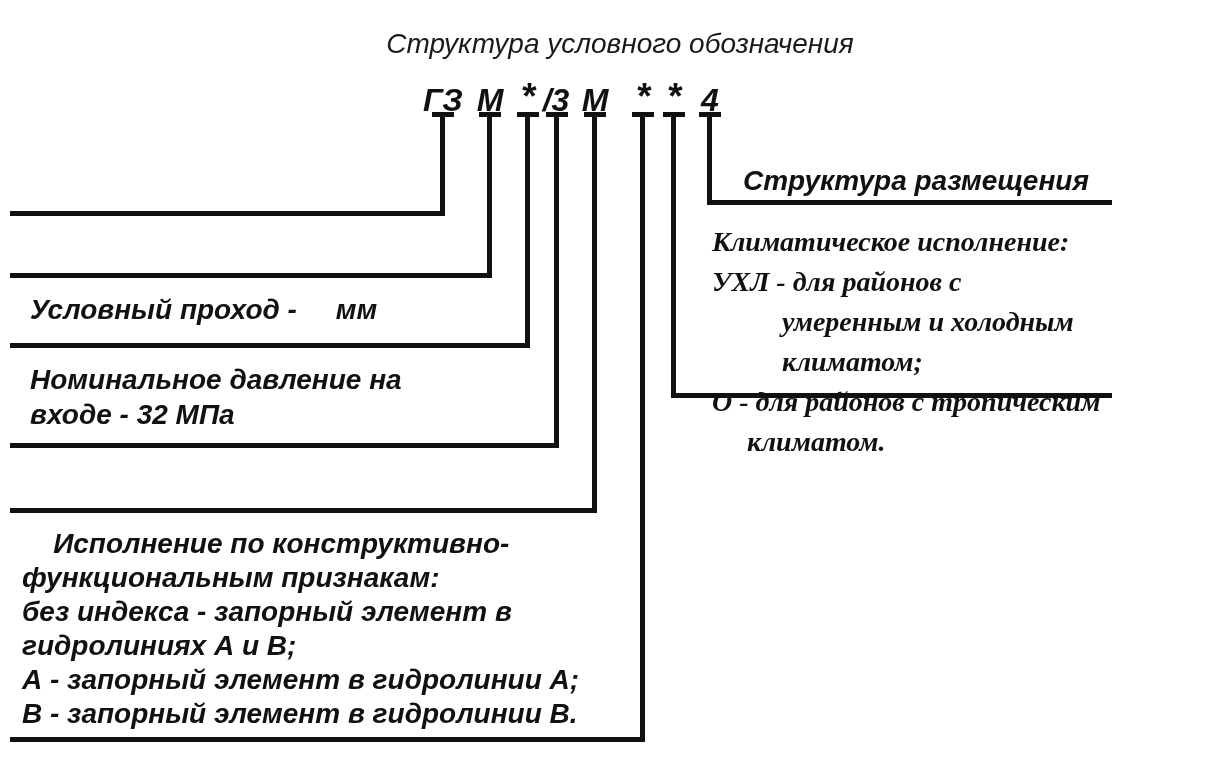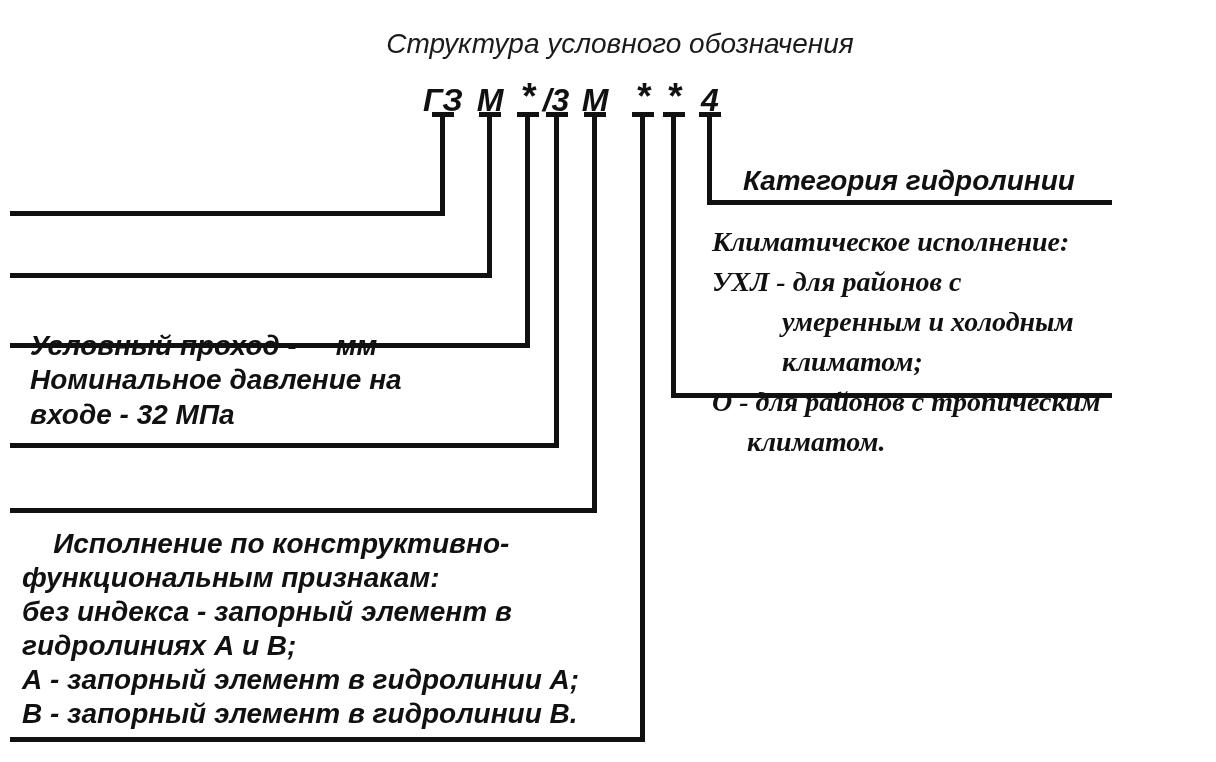--- a/index.html
+++ b/index.html
@@ -97,31 +97,31 @@
   <div class="uline" style="left:10px;top:211px;width:435px;"></div>
   <div class="uline" style="left:10px;top:273px;width:482px;"></div>
   <div class="uline" style="left:10px;top:343px;width:520px;"></div>
   <div class="uline" style="left:10px;top:443px;width:549px;"></div>
   <div class="uline" style="left:10px;top:508px;width:587px;"></div>
   <div class="uline" style="left:10px;top:737px;width:635px;"></div>
 
   <div class="uline" style="left:707px;top:200px;width:493px;"></div>
   <div class="uline" style="left:671px;top:393px;width:529px;"></div>
 
-  <div class="lbl" style="left:30px;top:292px;margin-top:36px;">Условный проход -     мм</div>
+  <div class="lbl" style="left:30px;top:292px;">Условный проход -     мм</div>
   <div class="lbl" style="left:30px;top:362px;">Номинальное давление на
 входе - 32 МПа</div>
   <div class="lbl block" style="left:22px;top:527px;font-style:italic;">    Исполнение по конструктивно-
 функциональным признакам:
 без индекса - запорный элемент в
 гидролиниях А и В;
 А - запорный элемент в гидролинии А;
 В - запорный элемент в гидролинии В.</div>
 
-  <div class="lbl" style="left:743px;top:163px;">Категория гидролинии</div>
+  <div class="lbl" style="left:743px;top:163px;">Структура размещения</div>
   <div class="lbl right" style="left:712px;top:222px;">Климатическое исполнение:
 УХЛ - для районов с
           умеренным и холодным
           климатом;
 О - для районов с тропическим
      климатом.</div>
 
 </div>
 
 </body></html>

